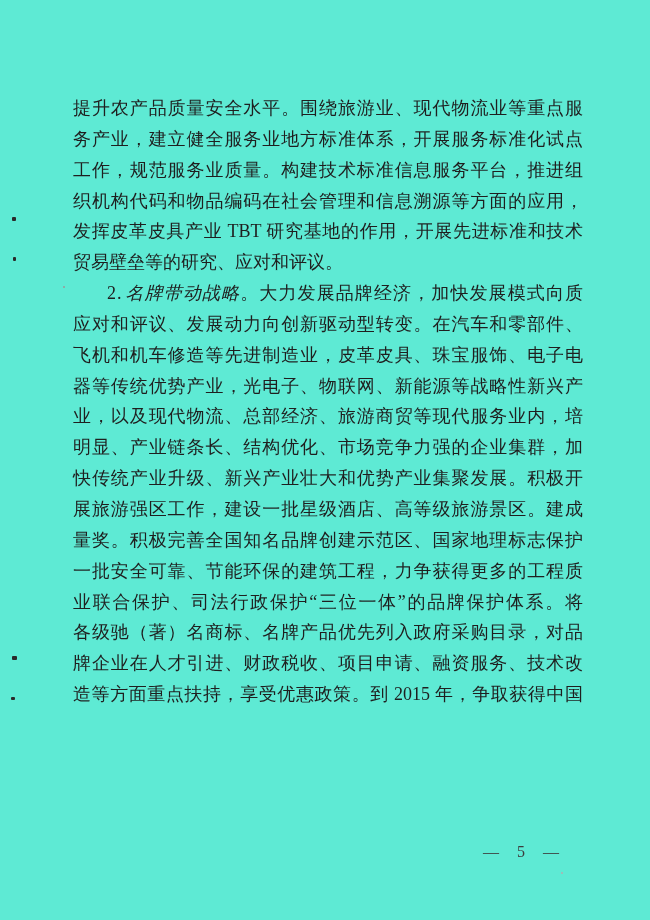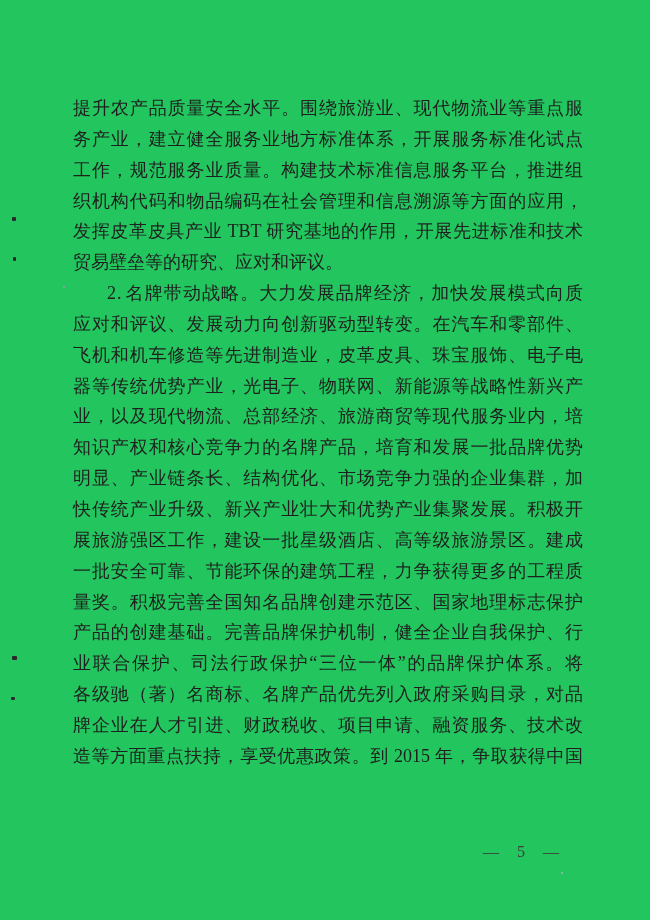--- a/index.html
+++ b/index.html
@@ -11,21 +11,21 @@
     width: 650px;
     height: 920px;
     position: relative;
     overflow: hidden;
     font-family: "Liberation Serif", "DejaVu Serif", serif;
   }
   .page {
     position: absolute;
     left: 0; top: 0;
     width: 650px; height: 920px;
-    background: #22c55e;
+    background: #5eead4;
   }
   .body-text {
     position: absolute;
     left: 73px;
     top: 93px;
     width: 510px;
     font-size: 18px;
     line-height: 30.85px;
     color: #1f1f1f;
     letter-spacing: 0;
@@ -41,20 +41,21 @@
     text-align-last: left;
   }
   .line-indent {
     text-indent: 34px;
   }
   .num-prefix {
     letter-spacing: 1px;
     padding-right: 2px;
   }
   .term {
+    font-style: italic;
   }
   .page-footer {
     position: absolute;
     right: 84px;
     top: 843px;
     font-size: 16px;
     color: #3c3c3c;
     letter-spacing: 7px;
     white-space: pre;
   }
@@ -82,27 +83,25 @@
     <div class="line">织机构代码和物品编码在社会管理和信息溯源等方面的应用，</div>
     <div class="line">发挥皮革皮具产业 TBT 研究基地的作用，开展先进标准和技术</div>
     <div class="line line-paraend">贸易壁垒等的研究、应对和评议。</div>
     <div class="line line-indent">
       <span class="num-prefix">2.</span><span class="term">名牌带动战略</span><span>。大力发展品牌经济，加快发展模式向质</span>
     </div>
     <div class="line">应对和评议、发展动力向创新驱动型转变。在汽车和零部件、</div>
     <div class="line">飞机和机车修造等先进制造业，皮革皮具、珠宝服饰、电子电</div>
     <div class="line">器等传统优势产业，光电子、物联网、新能源等战略性新兴产</div>
     <div class="line">业，以及现代物流、总部经济、旅游商贸等现代服务业内，培</div>
-    <div class="line">知识产权和核心竞争力的名牌产品，培育和发展一批品牌优势</div>
     <div class="line">明显、产业链条长、结构优化、市场竞争力强的企业集群，加</div>
     <div class="line">快传统产业升级、新兴产业壮大和优势产业集聚发展。积极开</div>
     <div class="line">展旅游强区工作，建设一批星级酒店、高等级旅游景区。建成</div>
+    <div class="line">量奖。积极完善全国知名品牌创建示范区、国家地理标志保护</div>
     <div class="line">一批安全可靠、节能环保的建筑工程，力争获得更多的工程质</div>
-    <div class="line">量奖。积极完善全国知名品牌创建示范区、国家地理标志保护</div>
-    <div class="line">产品的创建基础。完善品牌保护机制，健全企业自我保护、行</div>
     <div class="line">业联合保护、司法行政保护“三位一体”的品牌保护体系。将</div>
     <div class="line">各级驰（著）名商标、名牌产品优先列入政府采购目录，对品</div>
     <div class="line">牌企业在人才引进、财政税收、项目申请、融资服务、技术改</div>
     <div class="line">造等方面重点扶持，享受优惠政策。到 2015 年，争取获得中国</div>
   </div>
 
   <div class="page-footer">— 5 —</div>
 
   <div class="speck speck-1"></div>
   <div class="speck speck-2"></div>

